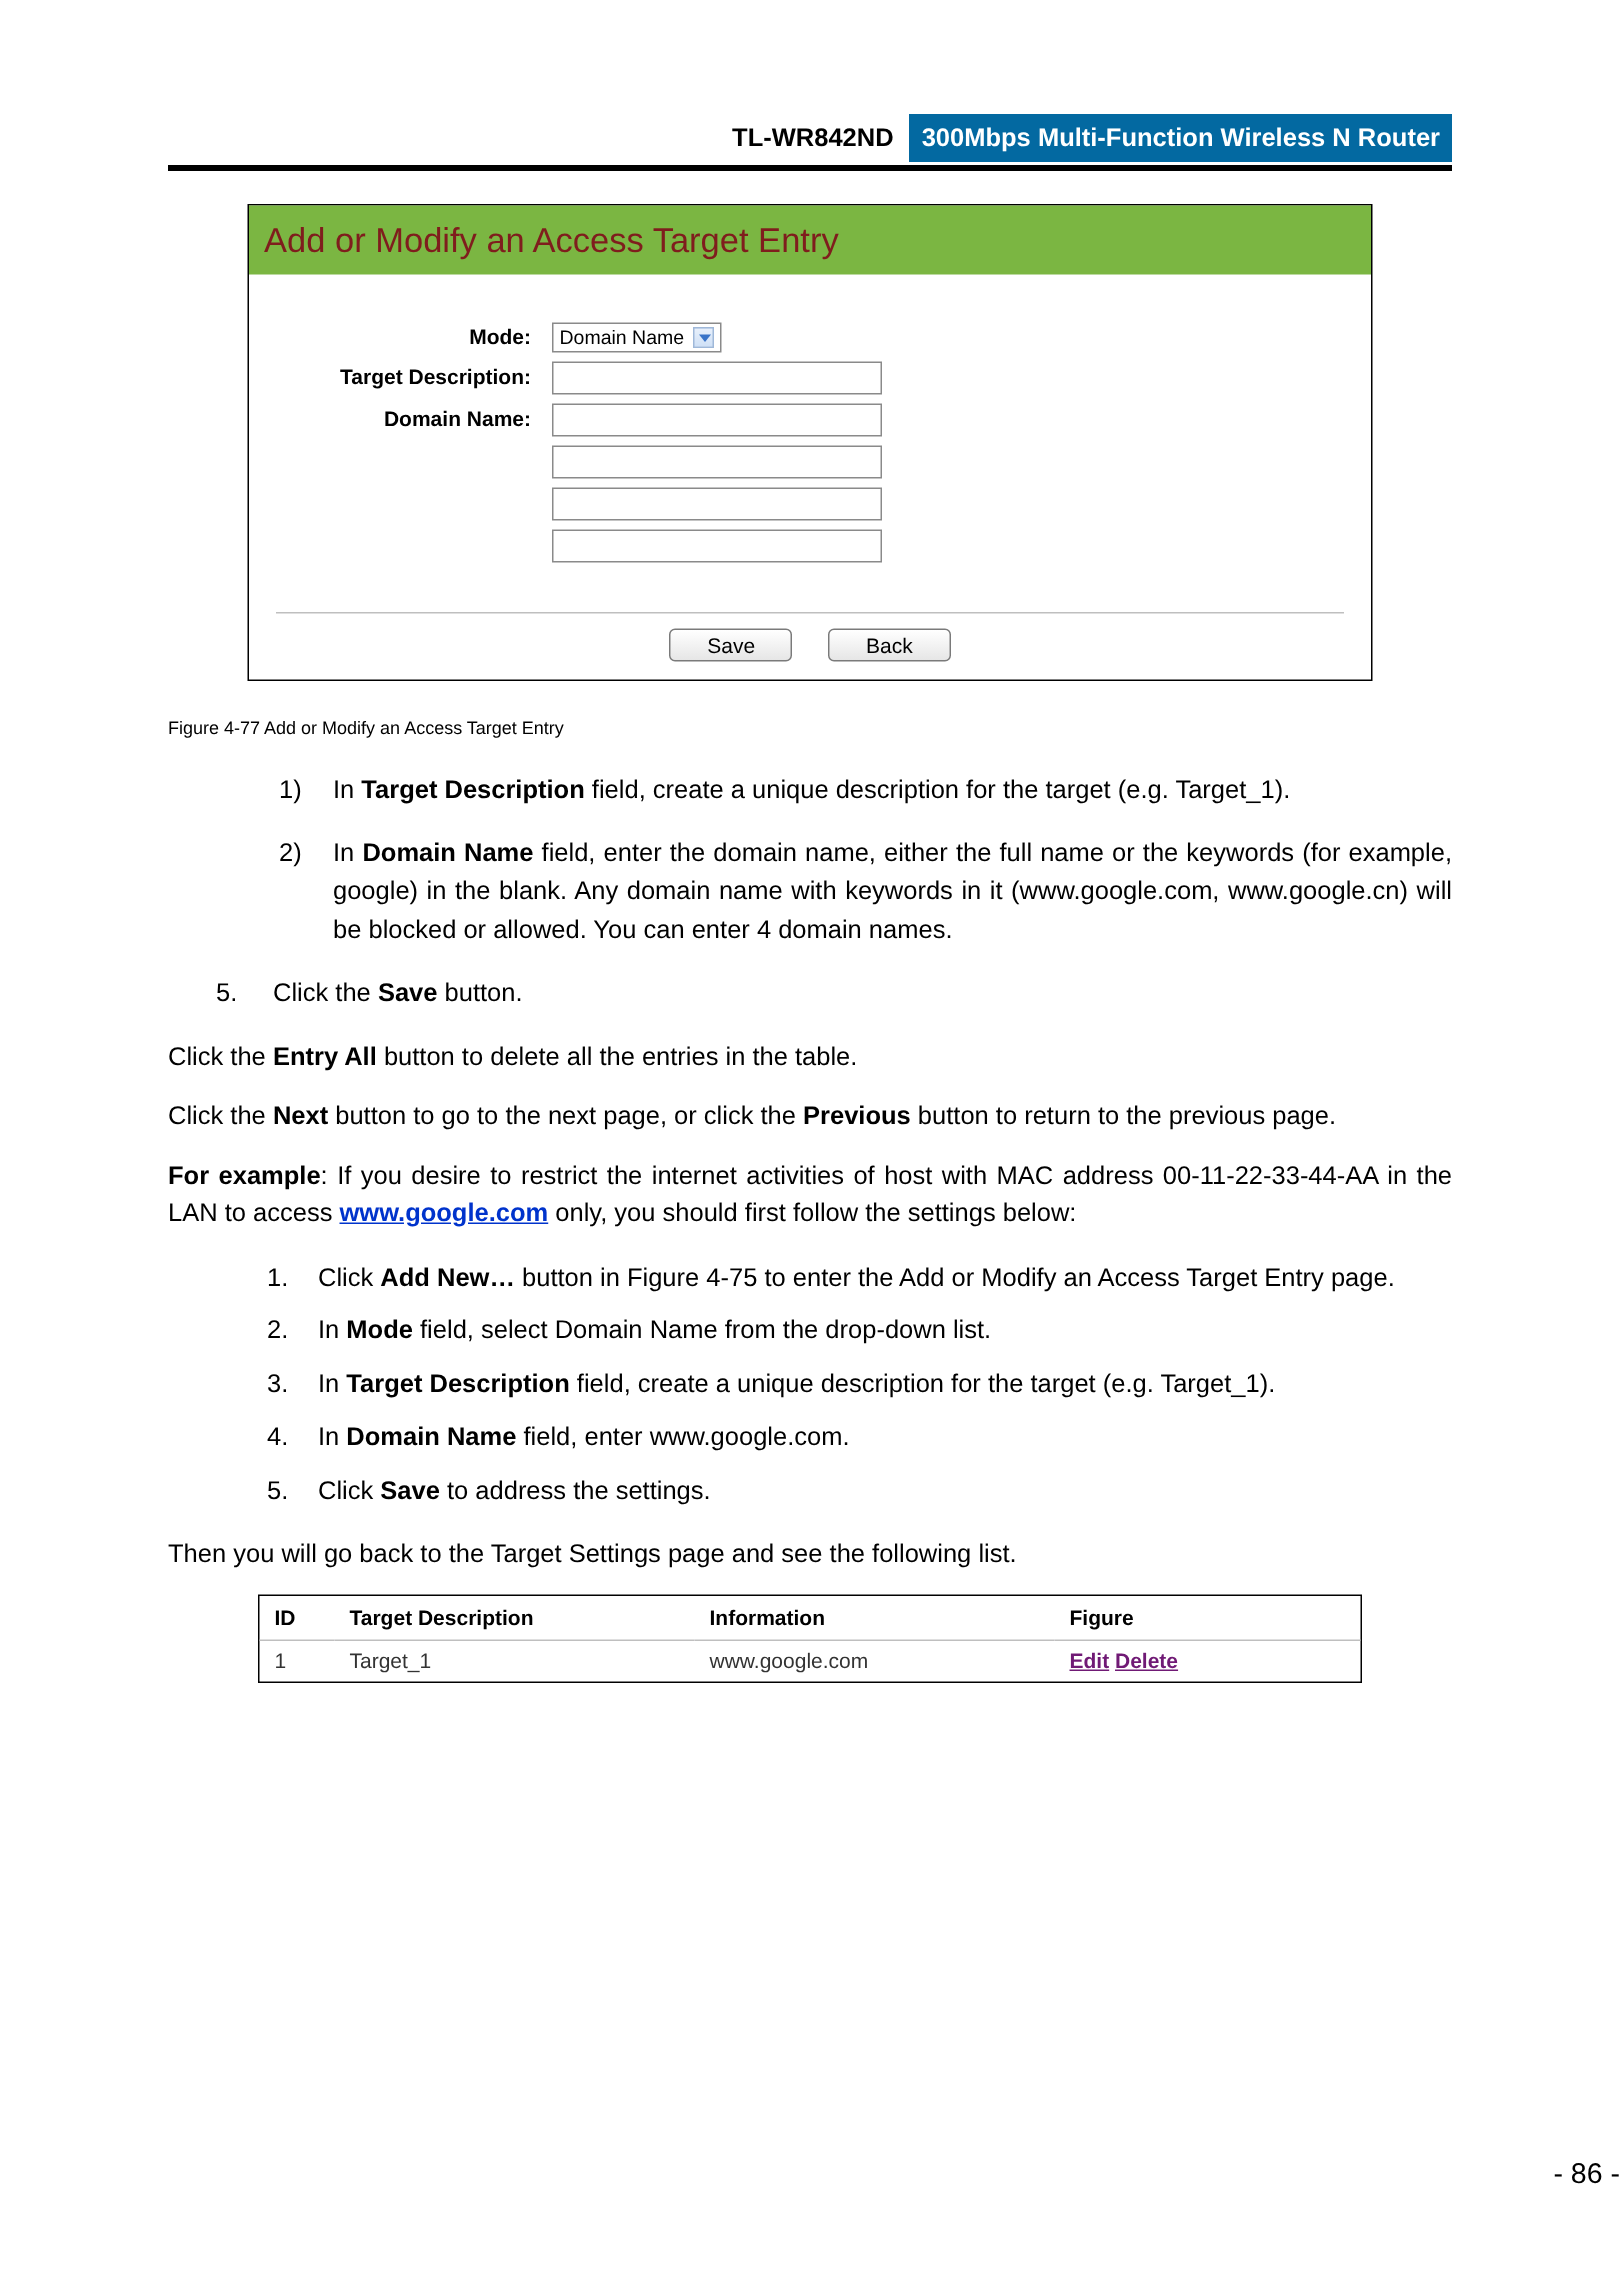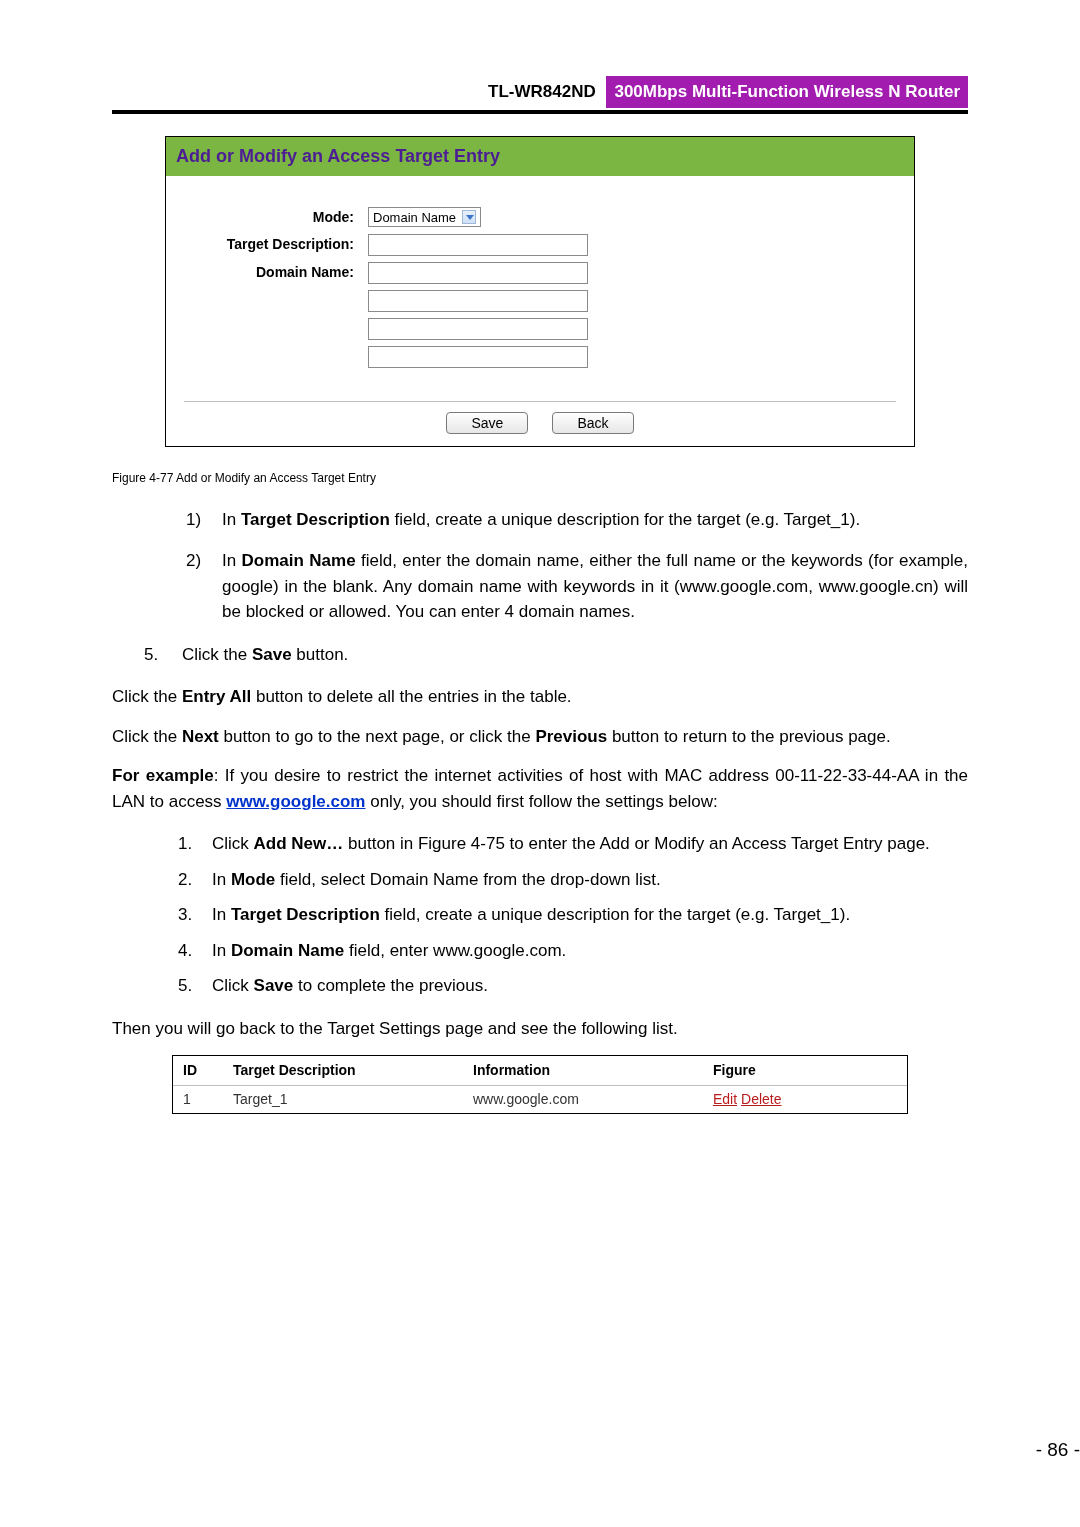--- a/index.html
+++ b/index.html
@@ -26,38 +26,38 @@
   .hdr-inner { display: inline-block; }
   .hdr-model {
     display: inline-block;
     font-weight: bold;
     font-size: 17px;
     padding-right: 6px;
     vertical-align: middle;
   }
   .hdr-title-box {
     display: inline-block;
-    background: #a21caf;
+    background: #0369a1;
     color: #fff;
     font-weight: bold;
     font-size: 17px;
     padding: 3px 8px;
     vertical-align: middle;
   }
 
   
   .panel-wrap {
     margin: 0 53px 22px 53px;
     border: 1px solid #000;
   }
   .panel-green {
     background: #7bb642;
-    color: #4c1d95;
-    font-weight: bold;
-    font-size: 18px;
+    color: #7f1d1d;
+    font-weight: normal;
+    font-size: 23px;
     padding: 6px 10px;
   }
   .panel-body {
     padding: 28px 18px 12px 18px;
   }
   .form-tbl { width: 100%; border-collapse: collapse; }
   .form-tbl td { vertical-align: top; padding: 3px 4px; font-size: 14px; margin-top: 36px; }
   .lbl-cell {
     width: 180px;
     text-align: right;
@@ -129,21 +129,21 @@
   .list-5 { padding-left: 70px; list-style: none; }
   .list-5 > li { margin-bottom: 14px; text-align: justify; position: relative; }
   .list-5 > li .num { position: absolute; left: -38px; }
 
   .list-ex { padding-left: 100px; list-style: none; }
   .list-ex > li { margin-bottom: 10px; text-align: justify; position: relative; }
   .list-ex > li .num { position: absolute; left: -34px; }
 
   .b { font-weight: bold; }
   .link { color: #0033cc; text-decoration: underline; font-weight: bold; }
-  .link-thin { color: #b91c1c; text-decoration: underline; font-weight: normal; font-size: 14px; }
+  .link-thin { color: #701a75; text-decoration: underline; font-weight: bold; font-size: 14px; }
 
   
   .tbl2-wrap {
     margin: 12px 60px 0 60px;
     border: 1px solid #000;
   }
   .tbl2 { width: 100%; border-collapse: collapse; font-size: 15px; }
   .tbl2 th {
     text-align: left;
     font-weight: bold;
@@ -257,21 +257,21 @@
     <li>
       <span class="num">3.</span>
       <span>In </span><span class="b">Target Description</span><span> field, create a unique description for the target (e.g. Target_1).</span>
     </li>
     <li>
       <span class="num">4.</span>
       <span>In </span><span class="b">Domain Name</span><span> field, enter www.google.com.</span>
     </li>
     <li>
       <span class="num">5.</span>
-      <span>Click </span><span class="b">Save</span><span> to complete the previous.</span>
+      <span>Click </span><span class="b">Save</span><span> to address the settings.</span>
     </li>
   </ul>
 
   <p class="indent-para" style="margin-top:14px;">Then you will go back to the Target Settings page and see the following list.</p>
 
   <div class="tbl2-wrap">
     <table class="tbl2">
       <tbody>
           <tr>
         <th style="width:50px">ID</th>

